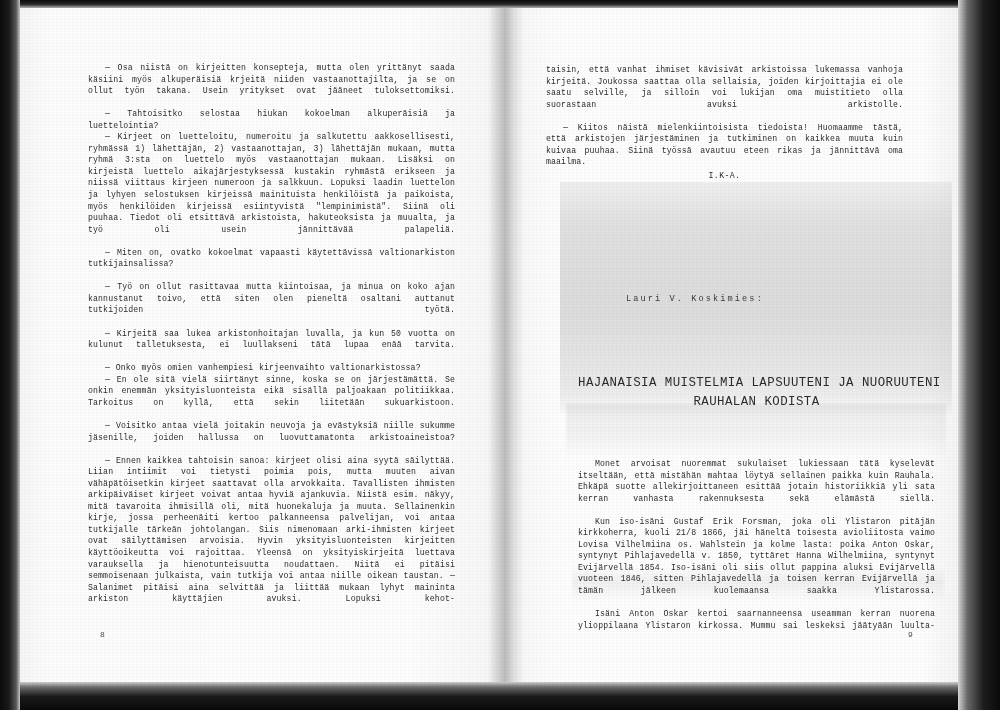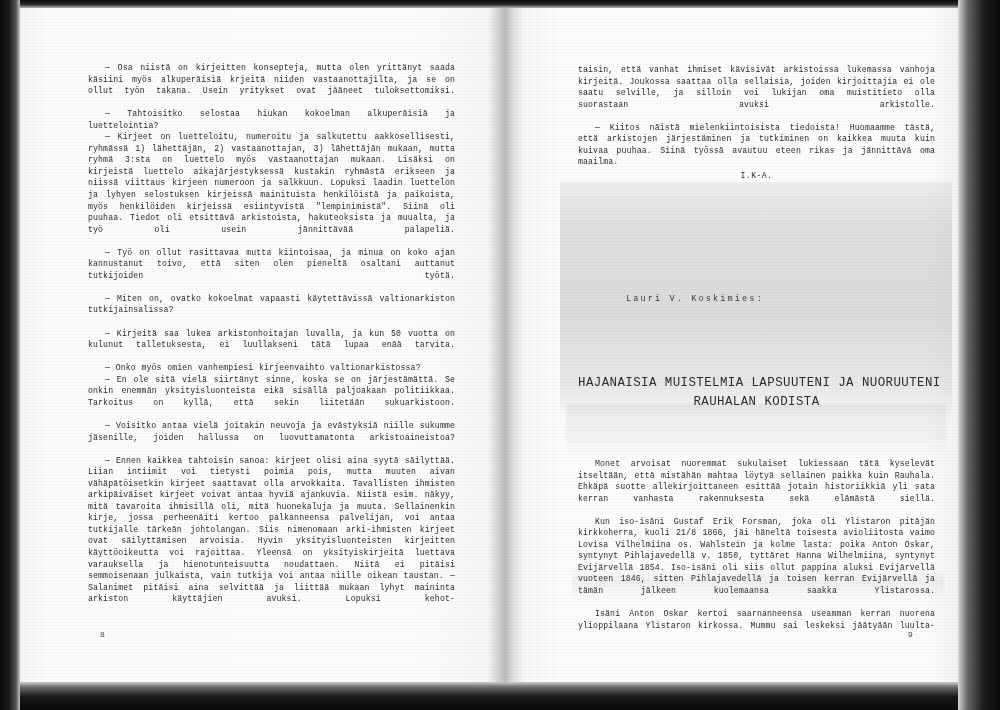--- a/index.html
+++ b/index.html
@@ -92,21 +92,21 @@
     word-spacing: 0.6px;
   }
 
   .column-left {
     left: 88px;
     top: 62px;
     width: 367px;
   }
 
   .column-right-top {
-    left: 578px;
+    left: 546px;
     top: 64px;
     width: 357px;
   }
 
   .column-right-body {
     left: 578px;
     top: 458px;
     width: 357px;
   }
 
@@ -246,22 +246,22 @@
   <div class="gutter"></div>
 
   <div class="showthrough"></div>
   <div class="showthrough-2"></div>
   <div class="showthrough-3"></div>
 
   <div class="column column-left">
     <p class="para">— Osa niistä on kirjeitten konsepteja, mutta olen yrittänyt saada käsiini myös alkuperäisiä krjeitä niiden vastaanottajilta, ja se on ollut työn takana. Usein yritykset ovat jääneet tuloksettomiksi.</p>
     <p class="para ragged">— Tahtoisitko selostaa hiukan kokoelman alkuperäisiä ja luettelointia?</p>
     <p class="para">— Kirjeet on luetteloitu, numeroitu ja salkutettu aakkosellisesti, ryhmässä 1) lähettäjän, 2) vastaanottajan, 3) lähettäjän mukaan, mutta ryhmä 3:sta on luettelo myös vastaanottajan mukaan. Lisäksi on kirjeistä luettelo aikajärjestyksessä kustakin ryhmästä erikseen ja niissä viittaus kirjeen numeroon ja salkkuun. Lopuksi laadin luettelon ja lyhyen selostuksen kirjeissä mainituista henkilöistä ja paikoista, myös henkilöiden kirjeissä esiintyvistä "lempinimistä". Siinä oli puuhaa. Tiedot oli etsittävä arkistoista, hakuteoksista ja muualta, ja työ oli usein jännittävää palapeliä.</p>
+    <p class="para">— Miten on, ovatko kokoelmat vapaasti käytettävissä valtionarkiston tutkijainsalissa?</p>
     <p class="para">— Työ on ollut rasittavaa mutta kiintoisaa, ja minua on koko ajan kannustanut toivo, että siten olen pieneltä osaltani auttanut tutkijoiden työtä.</p>
-    <p class="para">— Miten on, ovatko kokoelmat vapaasti käytettävissä valtionarkiston tutkijainsalissa?</p>
     <p class="para">— Kirjeitä saa lukea arkistonhoitajan luvalla, ja kun 50 vuotta on kulunut talletuksesta, ei luullakseni tätä lupaa enää tarvita.</p>
     <p class="para ragged">— Onko myös omien vanhempiesi kirjeenvaihto valtionarkistossa?</p>
     <p class="para">— En ole sitä vielä siirtänyt sinne, koska se on järjestämättä. Se onkin enemmän yksityisluonteista eikä sisällä paljoakaan politiikkaa. Tarkoitus on kyllä, että sekin liitetään sukuarkistoon.</p>
     <p class="para">— Voisitko antaa vielä joitakin neuvoja ja evästyksiä niille sukumme jäsenille, joiden hallussa on luovuttamatonta arkistoaineistoa?</p>
     <p class="para">— Ennen kaikkea tahtoisin sanoa: kirjeet olisi aina syytä säilyttää. Liian intiimit voi tietysti poimia pois, mutta muuten aivan vähäpätöisetkin kirjeet saattavat olla arvokkaita. Tavallisten ihmisten arkipäiväiset kirjeet voivat antaa hyviä ajankuvia. Niistä esim. näkyy, mitä tavaroita ihmisillä oli, mitä huonekaluja ja muuta. Sellainenkin kirje, jossa perheenäiti kertoo palkanneensa palvelijan, voi antaa tutkijalle tärkeän johtolangan. Siis nimenomaan arki-ihmisten kirjeet ovat säilyttämisen arvoisia. Hyvin yksityisluonteisten kirjeitten käyttöoikeutta voi rajoittaa. Yleensä on yksityiskirjeitä luettava varauksella ja hienotunteisuutta noudattaen. Niitä ei pitäisi semmoisenaan julkaista, vain tutkija voi antaa niille oikean taustan. — Salanimet pitäisi aina selvittää ja liittää mukaan lyhyt maininta arkiston käyttäjien avuksi. Lopuksi kehot-</p>
   </div>
 
   <div class="folio folio-left">8</div>
 
   <div class="column column-right-top">

